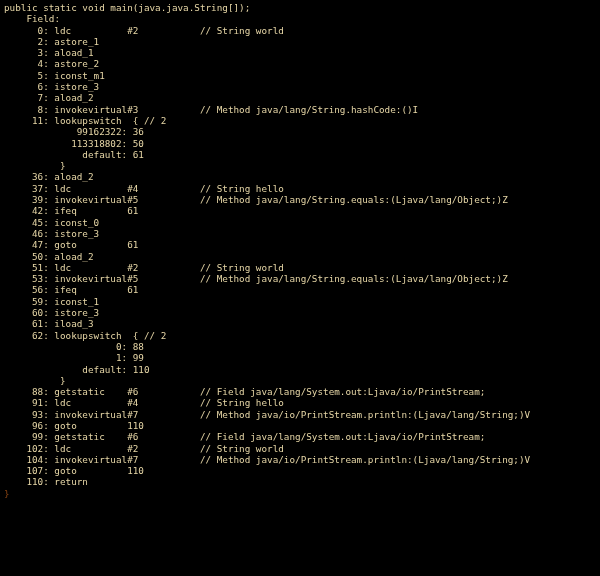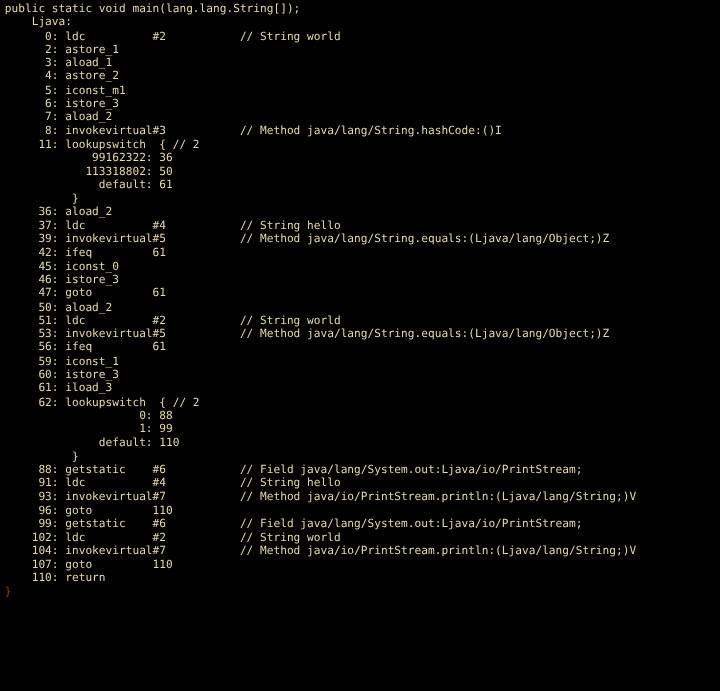--- a/index.html
+++ b/index.html
@@ -20,22 +20,22 @@
     white-space: pre;
     background: #000;
   }
   .brace-close {
     color: #8b4513;
   }
 </style>
 </head>
 <body>
 
-<pre class="code"><span>public static void main(lang.lang.String[]);</span>
-<span>    </span><span>Ljava:</span>
+<pre class="code"><span>public static void main(java.java.String[]);</span>
+<span>    </span><span>Field:</span>
 <span id="instr-block">      0: ldc          #2           // String world
       2: astore_1
       3: aload_1
       4: astore_2
       5: iconst_m1
       6: istore_3
       7: aload_2
       8: invokevirtual#3           // Method java/lang/String.hashCode:()I
      11: lookupswitch  { // 2
              99162322: 36

